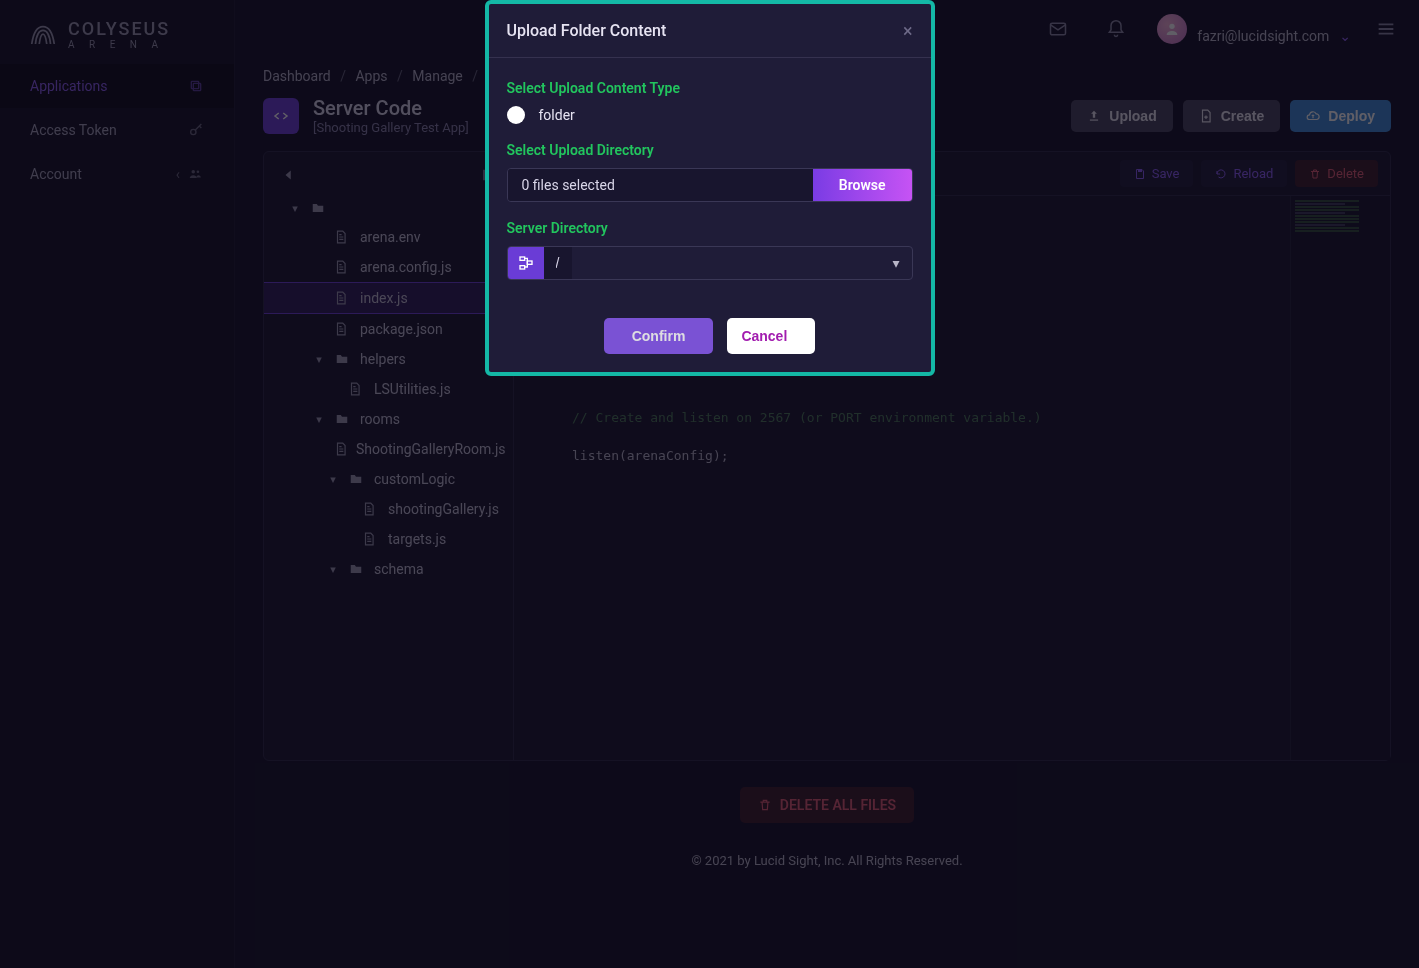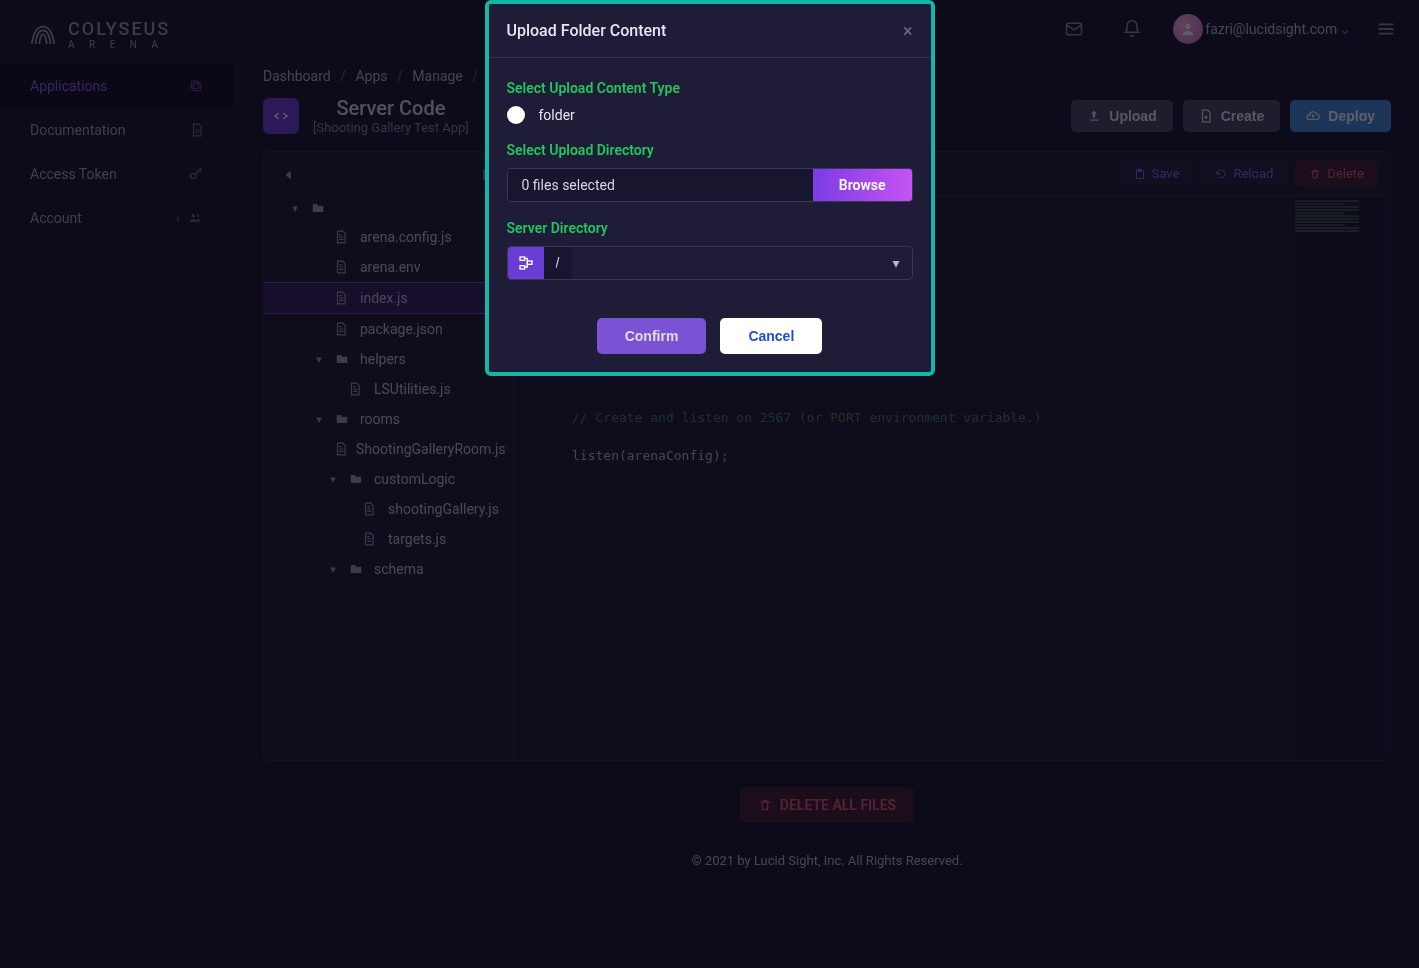--- a/index.html
+++ b/index.html
@@ -51,37 +51,37 @@
 .topbar {
   height: 58px;
   display: flex;
   align-items: center;
   justify-content: flex-end;
   padding: 0 22px;
   gap: 24px;
   background: #131126;
 }
 .topbar .icon-btn { width: 34px; height: 34px; display: flex; align-items: center; justify-content: center; color: #8b88a4; cursor: pointer; }
-.user-chip { display: flex; align-items: center; gap: 2px; color: #b8b5c8; cursor: pointer; }
+.user-chip { display: flex; align-items: flex-end; gap: 10px; color: #b8b5c8; cursor: pointer; }
 .avatar { width: 30px; height: 30px; border-radius: 50%; background: radial-gradient(circle at 35% 35%, #f6b3d6, #c573c7); display:flex; align-items:center; justify-content:center; }
 .menu-btn { color:#8b88a4; cursor:pointer; }
 .breadcrumbs {
   padding: 10px 28px 4px;
   color: #9a97b0;
   font-size: 14px;
 }
 .breadcrumbs .crumb { color: #b3b0c6; cursor:pointer; }
 .breadcrumbs .sep { margin: 0 6px; color: #615f78; }
 .header-row {
   display: flex; align-items: center; justify-content: space-between;
   padding: 8px 28px 16px;
 }
 .title-group { display:flex; align-items:center; gap:14px; }
 .title-icon { width:36px; height:36px; background:#6a3cd6; border-radius:6px; display:flex; align-items:center; justify-content:center; color:#fff; font-size:18px; }
-.title-text .title { font-size: 20px; font-weight: 500; color: #d8d5e8; text-align: center; }
+.title-text .title { font-size: 20px; font-weight: 500; color: #d8d5e8; }
 .title-text .subtitle { font-size: 13px; color: #8780a8; }
 .action-buttons { display:flex; gap:10px; }
 .btn {
   padding: 8px 16px; border-radius:5px; font-weight:600; font-size:14px;
   display:flex; align-items:center; gap:8px; cursor:pointer; border:none;
 }
 .btn-grey { background:#47445c; color:#e8e6f0; }
 .btn-deploy { background:#3c8bd6; color:#fff; }
 .content-panel {
   margin: 0 28px 14px;
@@ -147,21 +147,21 @@
 .file-status { flex:1; padding:8px 14px; background:#18152e; color:#d8d5e8; font-size:14px; }
 .browse-btn { padding:8px 26px; background:linear-gradient(90deg,#7a3ce4,#c653f4); color:#fff; font-weight:600; cursor:pointer; }
 .server-dir-row { display:flex; border:1px solid #3a3756; border-radius:4px; overflow:hidden; margin-bottom:10px; }
 .dir-icon-cell { width:36px; background:#6a3cd6; display:flex; align-items:center; justify-content:center; color:#fff; }
 .dir-select { flex:1; background:#18152e; color:#d8d5e8; border:none; padding:8px 12px; font-size:14px; appearance:none; position:relative; }
 .dir-select-wrap { flex:1; position:relative; }
 .dir-select-wrap::after { content:"▾"; position:absolute; right:12px; top:8px; color:#b8b5c8; pointer-events:none; }
 .modal-footer { display:flex; justify-content:center; gap:14px; padding:18px; }
 .mbtn { padding:10px 28px; border-radius:5px; font-weight:600; cursor:pointer; border:none; font-size:14px; }
 .mbtn-confirm { background:#8a5cf0; color:#fff; opacity:0.85; }
-.mbtn-cancel { background:#fff; color:#1d4ed8; }
+.mbtn-cancel { background:#fff; color:#a21caf;padding-left:14px; }
 svg { display:block; }
 </style>
 </head>
 <body>
 
 <div class="app">
 
   <aside class="sidebar">
     <div class="logo">
       <svg width="30" height="30" viewBox="0 0 24 24">
@@ -171,29 +171,20 @@
         <div class="brand-top">COLYSEUS</div>
         <div class="brand-sub">A R E N A</div>
       </div>
     </div>
     <div class="nav-item active">
       <span>Applications</span>
       <span class="nav-icon">
         <svg width="16" height="16" viewBox="0 0 24 24" fill="currentColor">
             <rect x="8" y="8" width="11" height="11" rx="1" fill="none" stroke="currentColor" stroke-width="2"></rect>
             <rect x="5" y="5" width="11" height="11" rx="1" fill="none" stroke="currentColor" stroke-width="2"></rect>
-          </svg>
-      </span>
-    </div>
-    <div class="nav-item">
-      <span>Documentation</span>
-      <span class="nav-icon">
-        <svg width="14" height="16" viewBox="0 0 24 24" fill="currentColor">
-            <path d="M6 2h9l4 4v16H6z" fill="none" stroke="currentColor" stroke-width="2"></path>
-            <path d="M9 12h7M9 16h7" stroke="currentColor" stroke-width="2"></path>
           </svg>
       </span>
     </div>
     <div class="nav-item">
       <span>Access Token</span>
       <span class="nav-icon">
         <svg width="16" height="16" viewBox="0 0 24 24" fill="currentColor">
             <circle cx="8" cy="15" r="4" fill="none" stroke="currentColor" stroke-width="2"></circle>
             <path d="M11 12 L20 3 M17 6 l3 3" stroke="currentColor" stroke-width="2"></path>
           </svg>
@@ -315,31 +306,31 @@
               <span></span>
             </div>
             <div class="tree-node indent-2">
               <span class="chev"></span>
               <span class="ficon">
                 <svg width="14" height="16" viewBox="0 0 24 24" fill="currentColor">
                   <path d="M6 2h9l4 4v16H6z" fill="none" stroke="currentColor" stroke-width="2"></path>
                   <path d="M9 12h7M9 16h7M9 8h4" stroke="currentColor" stroke-width="2"></path>
                 </svg>
               </span>
+              <span>arena.env</span>
+            </div>
+            <div class="tree-node indent-2">
+              <span class="chev"></span>
+              <span class="ficon">
+                <svg width="14" height="16" viewBox="0 0 24 24" fill="currentColor">
+                  <path d="M6 2h9l4 4v16H6z" fill="none" stroke="currentColor" stroke-width="2"></path>
+                  <path d="M9 12h7M9 16h7M9 8h4" stroke="currentColor" stroke-width="2"></path>
+                </svg>
+              </span>
               <span>arena.config.js</span>
-            </div>
-            <div class="tree-node indent-2">
-              <span class="chev"></span>
-              <span class="ficon">
-                <svg width="14" height="16" viewBox="0 0 24 24" fill="currentColor">
-                  <path d="M6 2h9l4 4v16H6z" fill="none" stroke="currentColor" stroke-width="2"></path>
-                  <path d="M9 12h7M9 16h7M9 8h4" stroke="currentColor" stroke-width="2"></path>
-                </svg>
-              </span>
-              <span>arena.env</span>
             </div>
             <div class="tree-node indent-2 selected">
               <span class="chev"></span>
               <span class="ficon">
                 <svg width="14" height="16" viewBox="0 0 24 24" fill="currentColor">
                   <path d="M6 2h9l4 4v16H6z" fill="none" stroke="currentColor" stroke-width="2"></path>
                   <path d="M9 12h7M9 16h7M9 8h4" stroke="currentColor" stroke-width="2"></path>
                 </svg>
               </span>
               <span>index.js</span>

